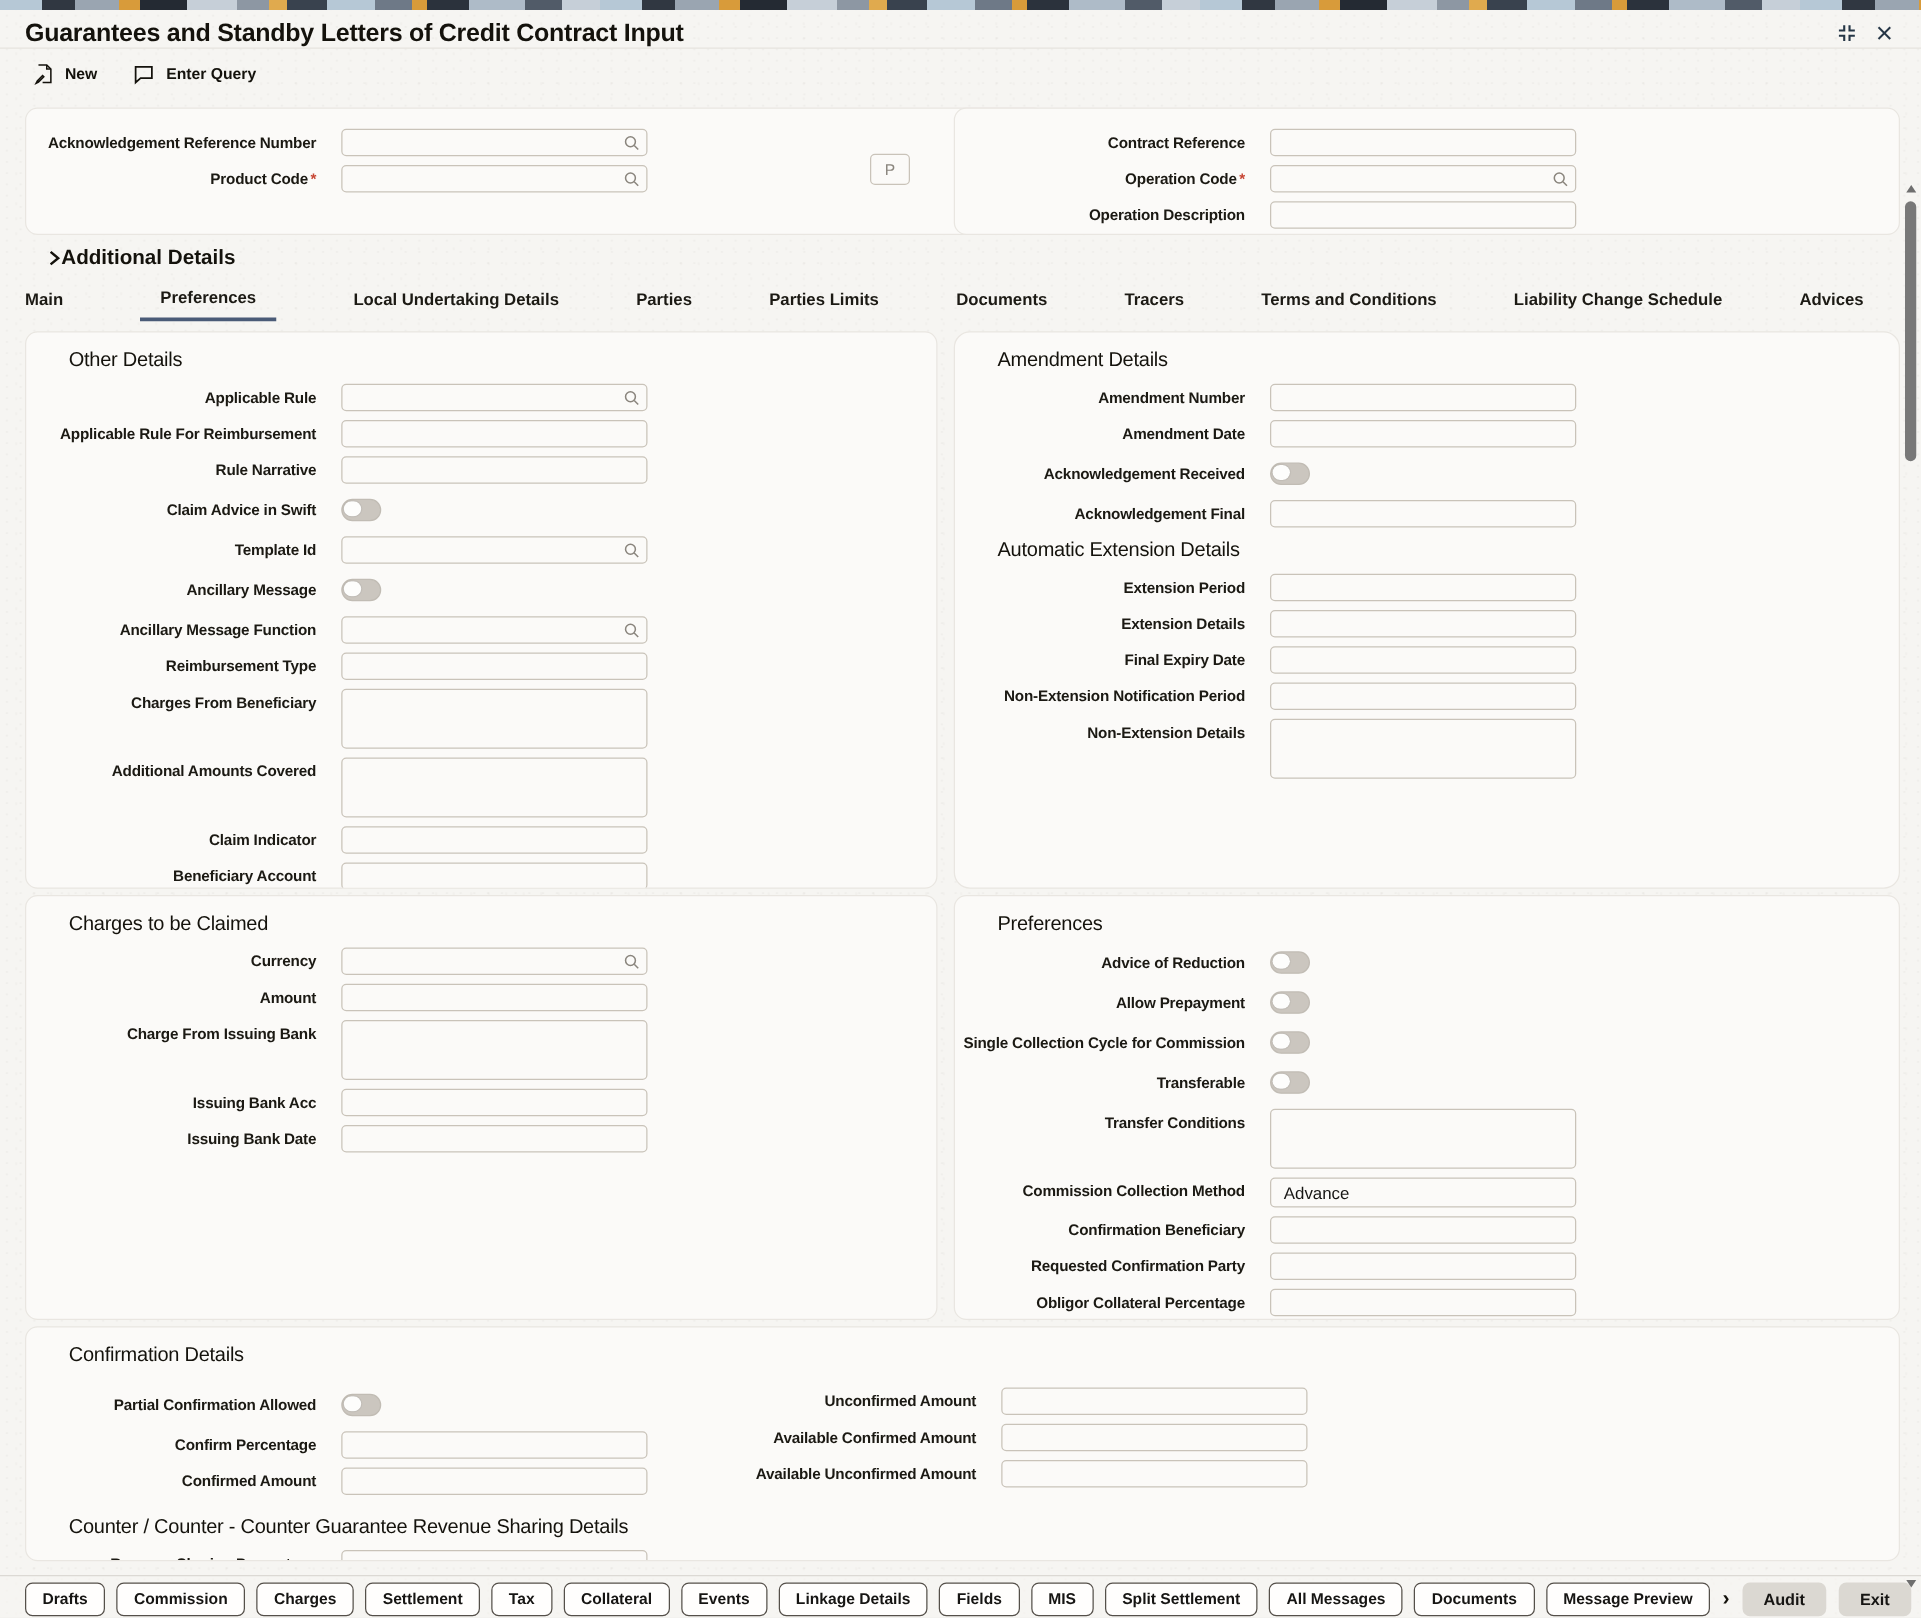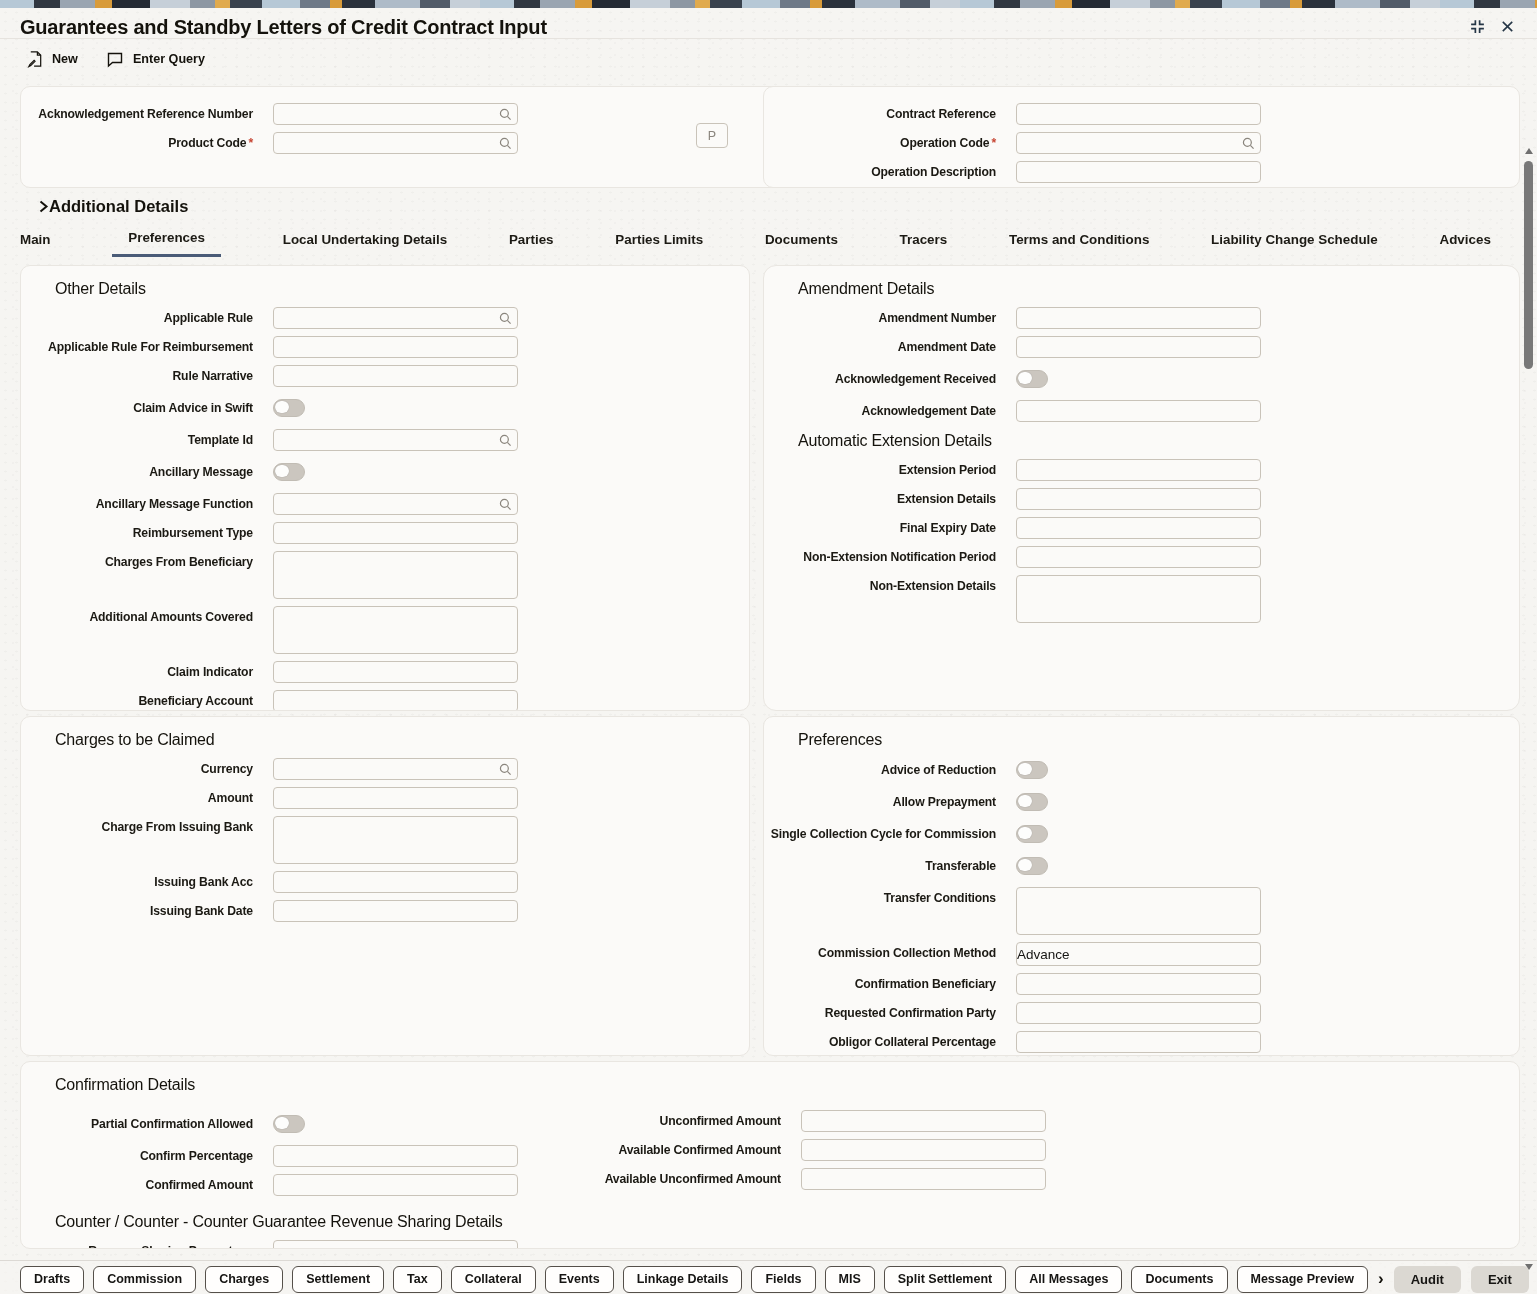--- a/index.html
+++ b/index.html
@@ -49,21 +49,21 @@
   }
   .req{color:#c74634;font-weight:700;margin-left:2px;}
   .iwrap{position:relative;width:245px;flex:none;}
   .inp{
     width:245px;height:22px;border:1px solid #c9c3b9;border-radius:4px;background:#fbfaf8;
     box-sizing:border-box;font-family:"Liberation Sans","DejaVu Sans",sans-serif;
     font-size:13px;color:#161513;padding:0 8px;outline:none;
   }
   .mag{position:absolute;right:5px;top:4px;width:15px;height:15px;}
   textarea.inp{height:48px;resize:none;padding-top:4px;}
-  .sel{display:flex;align-items:center;height:24px;padding:0 0;font-size:13.5px;color:#161513;}
+  .sel{display:flex;align-items:center;height:24px;padding:0 10px;font-size:13.5px;color:#161513;}
   .toggle{
     width:30px;height:16px;background:#cbc6bf;border:1px solid #c1bcb4;border-radius:9px;
     position:relative;margin-top:2px;cursor:pointer;flex:none;
   }
   .knob{position:absolute;left:1px;top:1px;width:14px;height:12px;background:#fdfdfc;border-radius:7px;box-shadow:0 0 1px rgba(0,0,0,0.3);}
   .trow{margin:10px 0;}
 
   .addl{position:absolute;top:189px;left:38px;display:flex;align-items:center;cursor:pointer;}
   .addl span{font-size:16.5px;font-weight:700;color:#14120c;}
 
@@ -294,21 +294,21 @@
           <label class="flabel">Amendment Date</label>
           <div class="iwrap"><input class="inp" style=""></div>
         </div>
         <div class="frow trow">
           <label class="flabel">Acknowledgement Received</label>
           <div class="toggle">
             <div class="knob"></div>
           </div>
         </div>
         <div class="frow">
-          <label class="flabel">Acknowledgement Date</label>
+          <label class="flabel">Acknowledgement Final</label>
           <div class="iwrap"><input class="inp" style=""></div>
         </div>
       </div>
     <div class="stitle">Automatic Extension Details</div>
     <div>
         <div class="frow">
           <label class="flabel">Extension Period</label>
           <div class="iwrap"><input class="inp" style=""></div>
         </div>
         <div class="frow">

